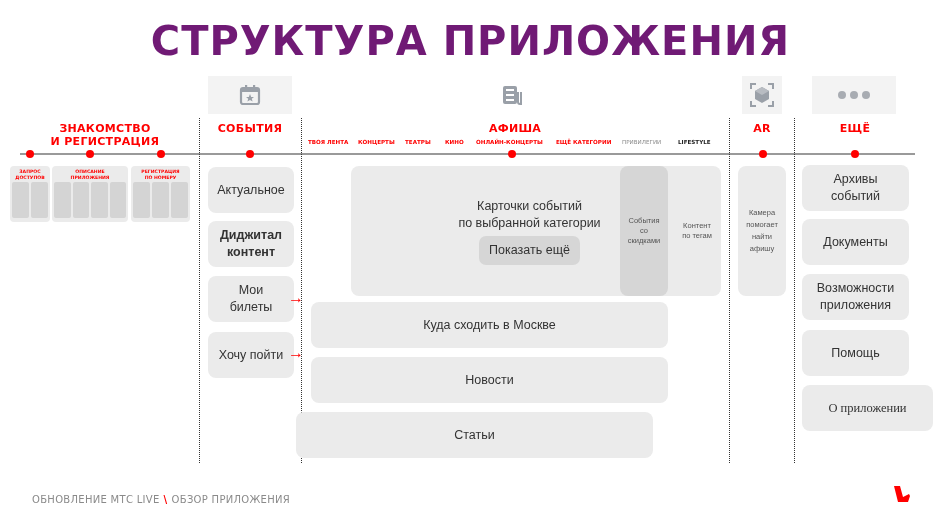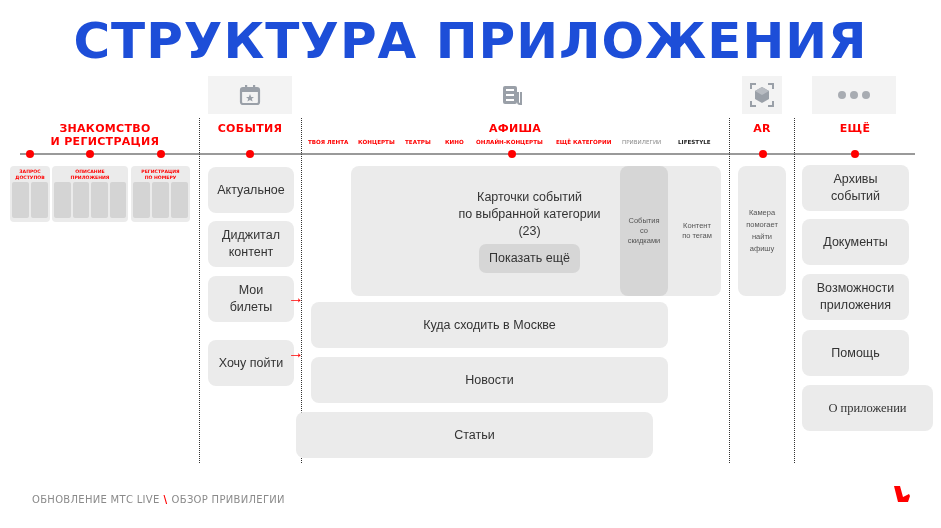--- a/index.html
+++ b/index.html
@@ -1,22 +1,22 @@
 <!DOCTYPE html>
 <html><head>
 <meta charset="utf-8">
 <style>
   * { box-sizing: border-box; margin: 0; padding: 0; }
   html, body { width: 941px; height: 528px; background: #ffffff; overflow: hidden; }
   body { position: relative; font-family: "Liberation Sans", sans-serif; color: #333; }
 
   .title {
     position: absolute; left: 0; top: 16px; width: 941px; text-align: center;
-    font-family: "DejaVu Sans", sans-serif; font-weight: bold; font-size: 50px;
-    letter-spacing: 1px; color: #1d4ed8; line-height: 50px;
+    font-family: "DejaVu Sans", sans-serif; font-weight: bold; font-size: 40px;
+    letter-spacing: 1px; color: #701a75; line-height: 50px;
   }
 
   .icon-box {
     position: absolute; top: 76px; height: 38px; background: #f3f3f3;
     display: flex; align-items: center; justify-content: center;
   }
 
   .sec-title {
     position: absolute; text-align: center; color: #ff0000;
     font-family: "DejaVu Sans", sans-serif; font-weight: bold; font-size: 11px;
@@ -171,46 +171,45 @@
       <div class="onb-slot"></div>
       <div class="onb-slot"></div>
     </div>
 </div>
 
 <div class="card" style="left:208px;top:167px;width:86px;height:46px;">
   <div>
       <div>Актуальное</div>
     </div>
 </div>
-<div class="card" style="left:208px;top:221px;width:86px;height:46px;">
+<div class="card" style="left:208px;top:221px;width:86px;height:46px;font-weight:bold;">
   <div>
       <div>Диджитал</div>
       <div>контент</div>
     </div>
 </div>
 <div class="card" style="left:208px;top:276px;width:86px;height:46px;">
   <div>
       <div>Мои</div>
       <div>билеты</div>
     </div>
 </div>
-<div class="card" style="left:208px;top:332px;width:86px;height:46px;margin-top:8px;">
+<div class="card" style="left:208px;top:332px;width:86px;height:46px;">
   <div>
       <div>Хочу пойти</div>
     </div>
 </div>
 
 <div class="arrow" style="left:288px;top:292px;">→</div>
 <div class="arrow" style="left:288px;top:347px;">→</div>
 
 <div class="card" style="left:311px;top:166px;width:357px;height:130px;margin-left:40px;">
   <div>
     <div>Карточки событий</div>
     <div>по выбранной категории</div>
-    <div>(23)</div>
     <div class="show-more">Показать ещё</div>
   </div>
 </div>
 <div class="card small dark" style="left:620px;top:166px;width:48px;height:130px;">
   <div>
     <div>События</div>
     <div>со</div>
     <div>скидками</div>
   </div>
 </div>
@@ -256,17 +255,17 @@
       <div>Помощь</div>
     </div>
 </div>
 <div class="card" style="left:802px;top:385px;width:131px;height:46px;font-family:Liberation Serif, serif;">
   <div>
       <div>О приложении</div>
     </div>
 </div>
 
 <div class="footer">
-  <span>ОБНОВЛЕНИЕ МТС LIVE</span><span class="slash">\</span><span>ОБЗОР ПРИВИЛЕГИИ</span>
+  <span>ОБНОВЛЕНИЕ МТС LIVE</span><span class="slash">\</span><span>ОБЗОР ПРИЛОЖЕНИЯ</span>
 </div>
 <svg class="logo" viewBox="0 0 22 16">
   <polygon points="0,0 6,0 9,11 15,8 16,10 14,16 4,16" fill="#ff0000"></polygon>
 </svg>
 
 </body></html>

